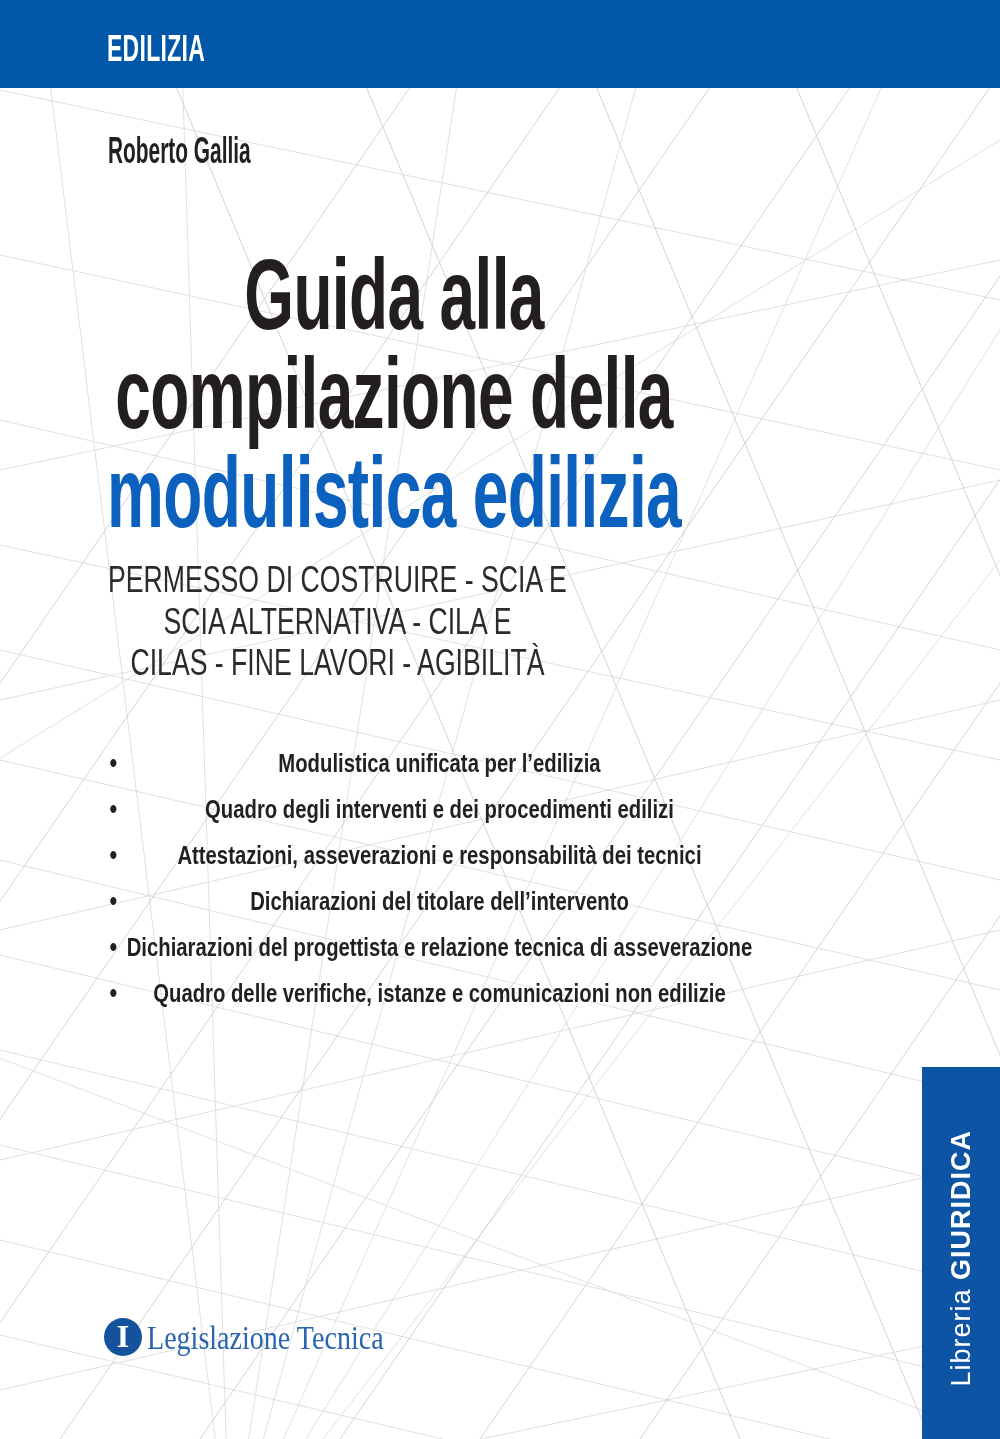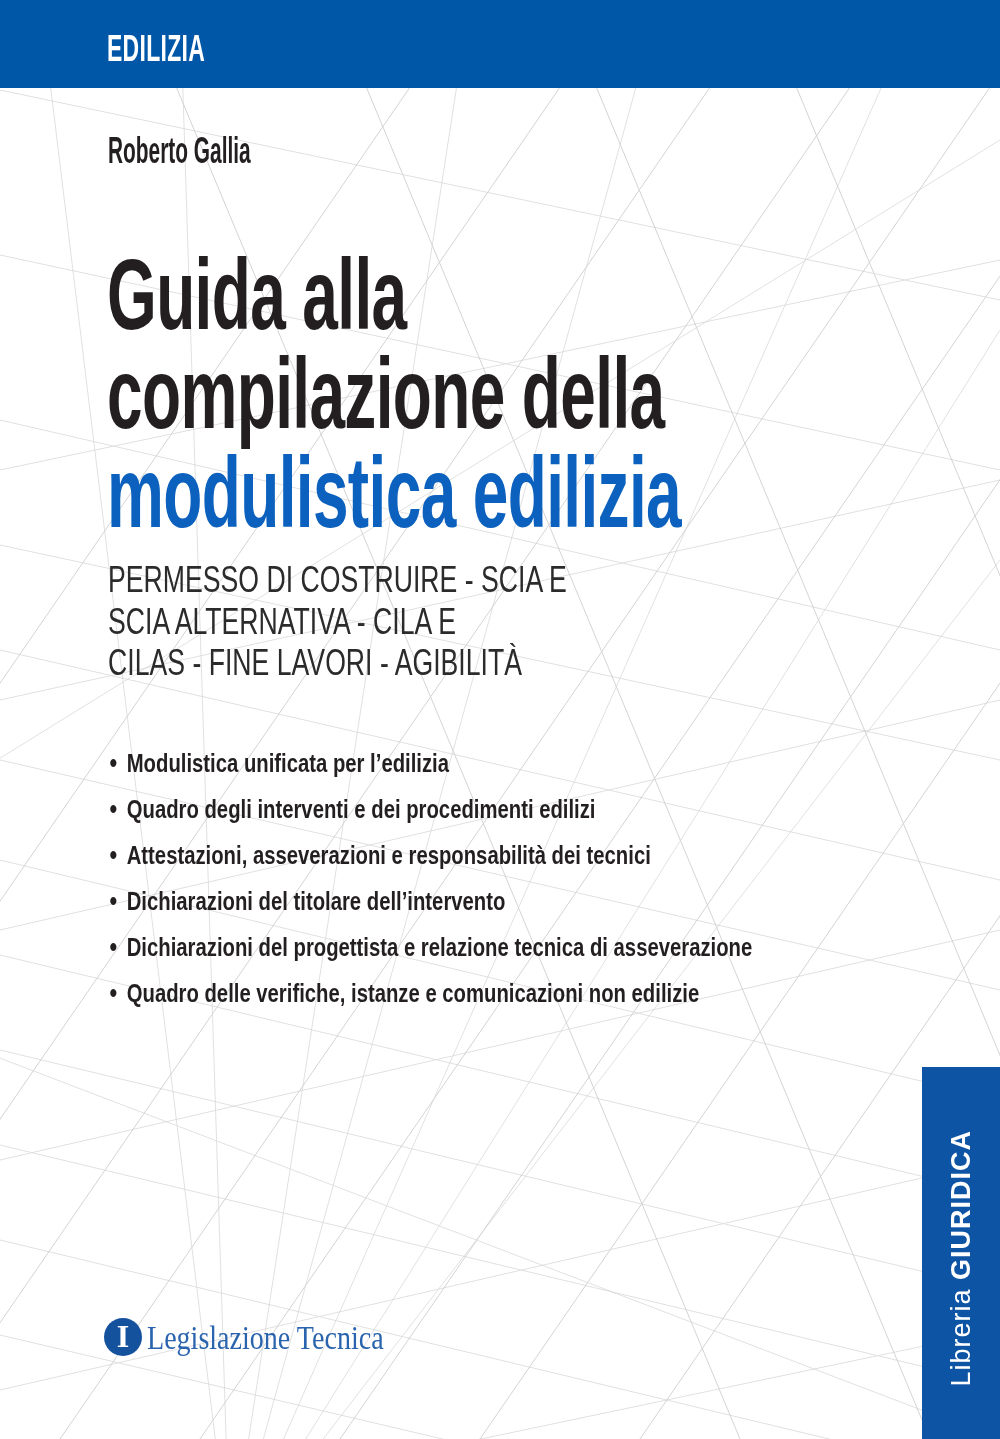--- a/index.html
+++ b/index.html
@@ -2,21 +2,21 @@
 <html style="--bar-blue: #0057a8; --spine-blue: #0d54a4; --title-blue: #0b61bd; --rule-blue: #1d5fa9; --logo-circle: #15529e; --logo-text: #2a64ae;"><head>
 <meta charset="utf-8">
 <style>
   html,body{margin:0;padding:0;}
   body{
     width:1000px;height:1439px;position:relative;overflow:hidden;
     background:#ffffff;
     font-family:"Liberation Sans","DejaVu Sans",sans-serif;
     -webkit-font-smoothing:antialiased;
   }
-  .cover{position:absolute;inset:0;}
+  .cover{position:absolute;inset:0;text-align:center;}
   
   .bg-pattern{position:absolute;inset:0;z-index:1;}
   
   .top-bar{
     position:absolute;left:0;top:0;width:1000px;height:88px;
     background:var(--bar-blue,#0057a8);z-index:2;
   }
   .category-label{
     position:absolute;left:107px;top:0;height:88px;
     display:flex;align-items:center;padding-top:9px;box-sizing:border-box;

